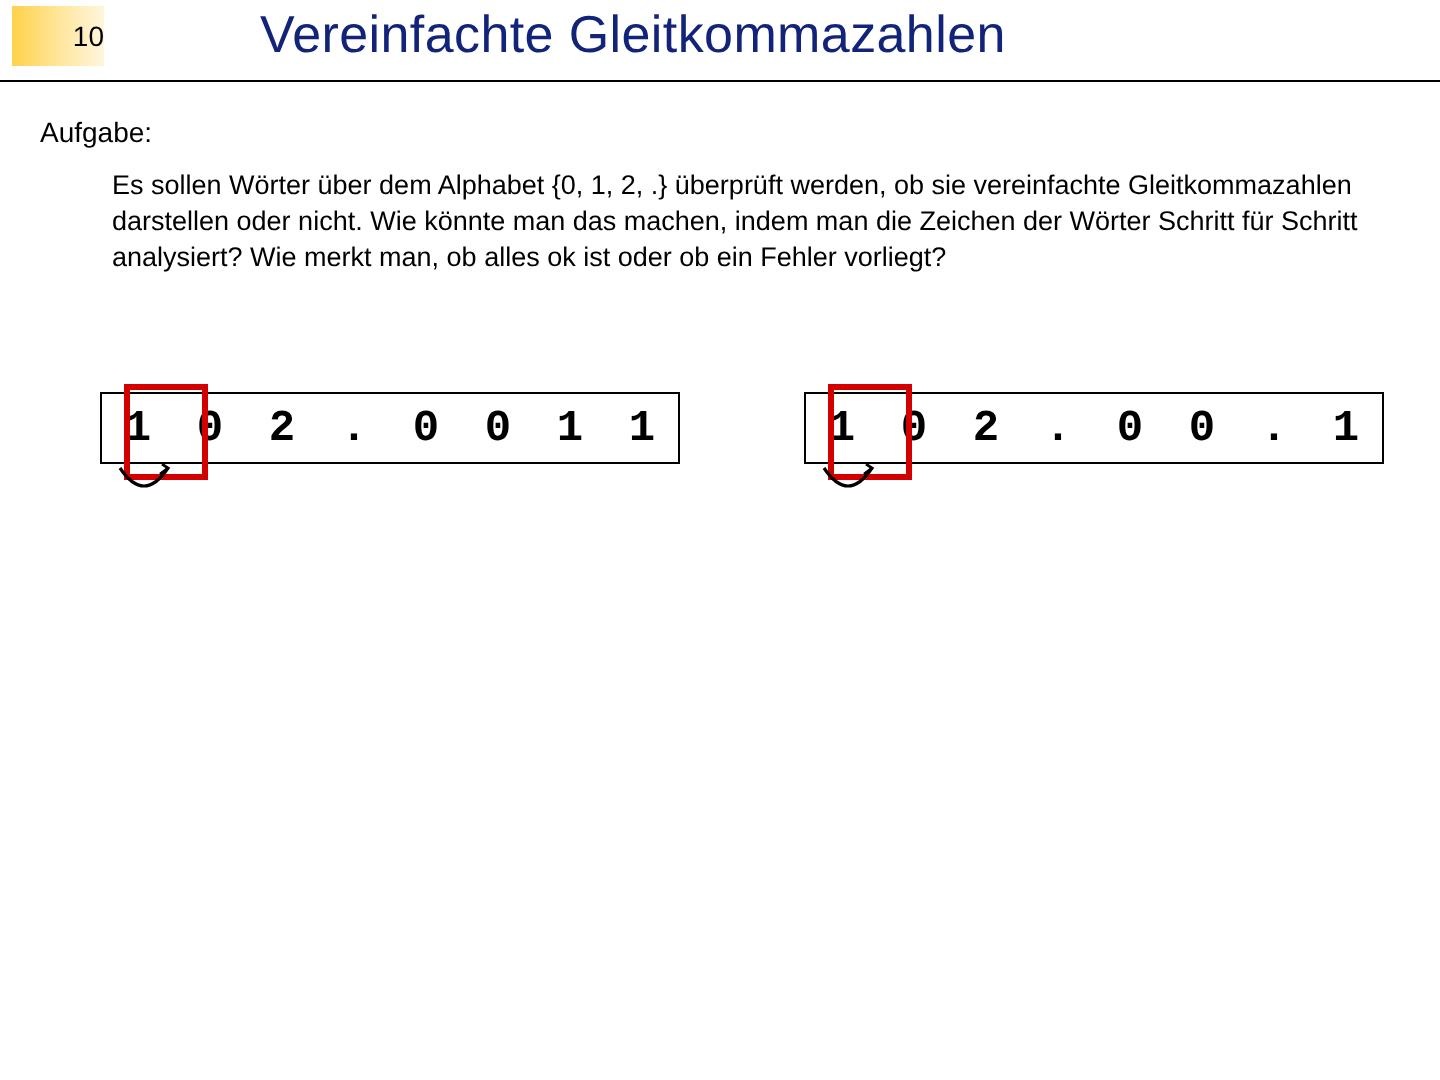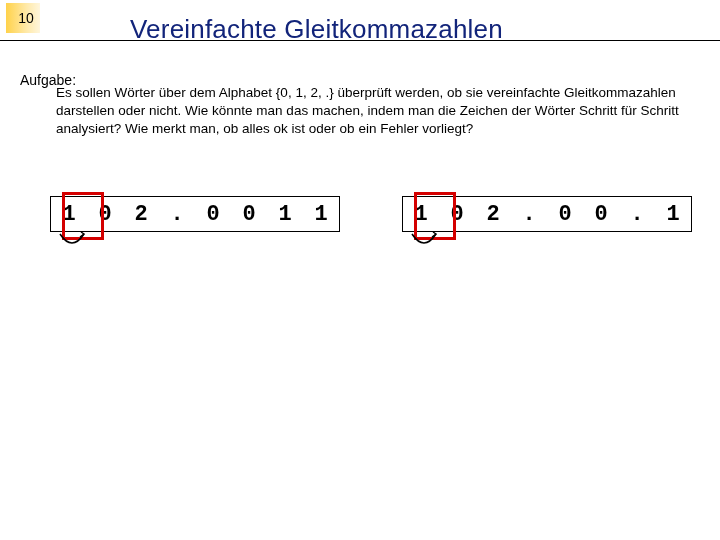--- a/index.html
+++ b/index.html
@@ -19,44 +19,44 @@
   }
   .title-bar {
     position: relative;
     height: 40px;
     border-bottom: 1px solid #000;
   }
   .slide-num-box {
     position: absolute;
     left: 6px;
     top: 3px;
-    width: 34px;
+    width: 46px;
     height: 30px;
     background: linear-gradient(to right, #ffd24a 0%, #ffe9a8 60%, #fff6dc 100%);
     display: flex;
     align-items: center;
-    justify-content: center;
+    justify-content: flex-end;
     padding-left: 6px;
     font-size: 14px;
     color: #000;
     box-sizing: border-box;
   }
   .slide-title {
     position: absolute;
     left: 130px;
-    top: 14px;
+    top: 2px;
     font-size: 26px;
     color: #12247a;
     font-weight: 400;
     letter-spacing: 0.2px;
   }
   .subhead {
     position: absolute;
     left: 20px;
-    top: 72px;
+    top: 58px;
     font-size: 14px;
     color: #000;
   }
   .body-text {
     position: absolute;
     left: 20px;
     top: 84px;
     width: 670px;
     font-size: 13.5px;
     line-height: 1.35;

